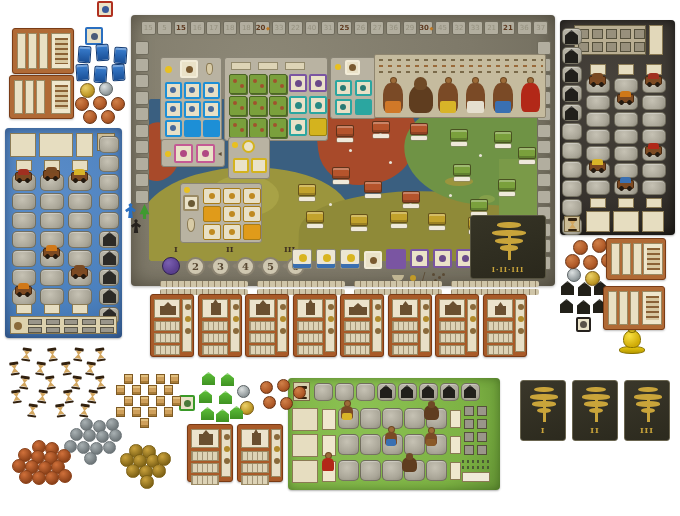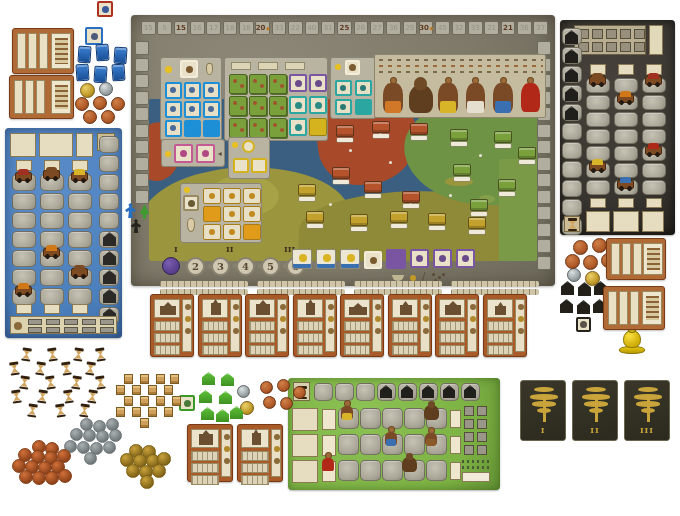--- a/index.html
+++ b/index.html
@@ -358,20 +358,30 @@
           <div style="position: absolute; left: 4px; top: 4px; width: 7px; height: 7px; border-radius: 50%; background: rgb(106, 74, 138);"></div>
         </div>
         <div style="position: absolute; left: 28px; top: 42px; width: 12px; height: 6px; background: rgb(192, 181, 147); border-radius: 0px 0px 10px 10px;"></div>
         <div style="position: absolute; left: 46px; top: 42px; width: 6px; height: 6px; border-radius: 50%; background: rgb(192, 154, 40);"></div>
         <div style="position: absolute; left: 58px; top: 38px; font-size: 10px; color: rgb(90, 74, 52);">/</div>
         <div style="position: absolute; left: 68px; top: 40px; width: 3px; height: 3px; border-radius: 50%; background: rgb(90, 74, 52);"></div>
         <div style="position: absolute; left: 74px; top: 43px; width: 3px; height: 3px; border-radius: 50%; background: rgb(90, 74, 52);"></div>
         <div style="position: absolute; left: 70px; top: 46px; width: 3px; height: 3px; border-radius: 50%; background: rgb(90, 74, 52);"></div>
         <div style="position: absolute; left: 78px; top: 40px; width: 3px; height: 3px; border-radius: 50%; background: rgb(90, 74, 52);"></div>
       </div>
+      <div style="position: absolute; left: 339px; top: 200px; width: 76px; height: 64px; background: linear-gradient(160deg, rgb(54, 52, 38), rgb(42, 40, 28)); border: 1px solid rgb(85, 82, 63); border-radius: 3px;">
+        <div style="position: absolute; left: 20px; top: 6px; width: 36px; height: 40px;">
+          <div style="position: absolute; left: 16.5px; top: 11.2px; width: 3px; height: 27.2px; background: rgb(201, 164, 58);"></div>
+          <div style="position: absolute; left: 5.76px; top: 0px; width: 24.48px; height: 6px; background: rgb(201, 164, 58); border-radius: 45%;"></div>
+          <div style="position: absolute; left: 1.44px; top: 8px; width: 33.12px; height: 6px; background: rgb(201, 164, 58); border-radius: 45%;"></div>
+          <div style="position: absolute; left: 3.6px; top: 16px; width: 28.8px; height: 6px; background: rgb(201, 164, 58); border-radius: 45%;"></div>
+          <div style="position: absolute; left: 9.36px; top: 23.2px; width: 17.28px; height: 6px; background: rgb(201, 164, 58); border-radius: 45%;"></div>
+        </div>
+        <div style="position: absolute; left: 0px; right: 0px; bottom: 4px; text-align: center; font-size: 7px; color: rgb(201, 164, 58); letter-spacing: 1px; font-family: &quot;DejaVu Serif&quot;, serif; font-weight: bold;">I·II·III</div>
+      </div>
       <div style="position: absolute; left: 29px; top: 266px; width: 88px; height: 6px; background: repeating-linear-gradient(90deg, rgba(90, 70, 40, 0.5) 0px, rgba(90, 70, 40, 0.5) 1px, transparent 1px, transparent 6px) rgb(207, 197, 168); border-radius: 2px;"></div>
       <div style="position: absolute; left: 29px; top: 274px; width: 88px; height: 6px; background: repeating-linear-gradient(90deg, rgba(90, 70, 40, 0.5) 0px, rgba(90, 70, 40, 0.5) 1px, transparent 1px, transparent 6px) rgb(207, 197, 168); border-radius: 2px;"></div>
       <div style="position: absolute; left: 126px; top: 266px; width: 88px; height: 6px; background: repeating-linear-gradient(90deg, rgba(90, 70, 40, 0.5) 0px, rgba(90, 70, 40, 0.5) 1px, transparent 1px, transparent 6px) rgb(207, 197, 168); border-radius: 2px;"></div>
       <div style="position: absolute; left: 126px; top: 274px; width: 88px; height: 6px; background: repeating-linear-gradient(90deg, rgba(90, 70, 40, 0.5) 0px, rgba(90, 70, 40, 0.5) 1px, transparent 1px, transparent 6px) rgb(207, 197, 168); border-radius: 2px;"></div>
       <div style="position: absolute; left: 223px; top: 266px; width: 88px; height: 6px; background: repeating-linear-gradient(90deg, rgba(90, 70, 40, 0.5) 0px, rgba(90, 70, 40, 0.5) 1px, transparent 1px, transparent 6px) rgb(207, 197, 168); border-radius: 2px;"></div>
       <div style="position: absolute; left: 223px; top: 274px; width: 88px; height: 6px; background: repeating-linear-gradient(90deg, rgba(90, 70, 40, 0.5) 0px, rgba(90, 70, 40, 0.5) 1px, transparent 1px, transparent 6px) rgb(207, 197, 168); border-radius: 2px;"></div>
       <div style="position: absolute; left: 320px; top: 266px; width: 88px; height: 6px; background: repeating-linear-gradient(90deg, rgba(90, 70, 40, 0.5) 0px, rgba(90, 70, 40, 0.5) 1px, transparent 1px, transparent 6px) rgb(207, 197, 168); border-radius: 2px;"></div>
       <div style="position: absolute; left: 320px; top: 274px; width: 88px; height: 6px; background: repeating-linear-gradient(90deg, rgba(90, 70, 40, 0.5) 0px, rgba(90, 70, 40, 0.5) 1px, transparent 1px, transparent 6px) rgb(207, 197, 168); border-radius: 2px;"></div>
     </div>
   <div id="left-board" class="board" style="position: absolute; left: 5px; top: 128px; width: 117px; height: 210px; background: radial-gradient(circle at 40% 30%, rgb(90, 140, 200), rgb(75, 128, 189) 70%, rgb(58, 104, 162)); border-radius: 4px; box-shadow: rgba(20, 30, 60, 0.5) 0px 0px 12px inset, rgba(0, 0, 0, 0.3) 0px 1px 2px;">

